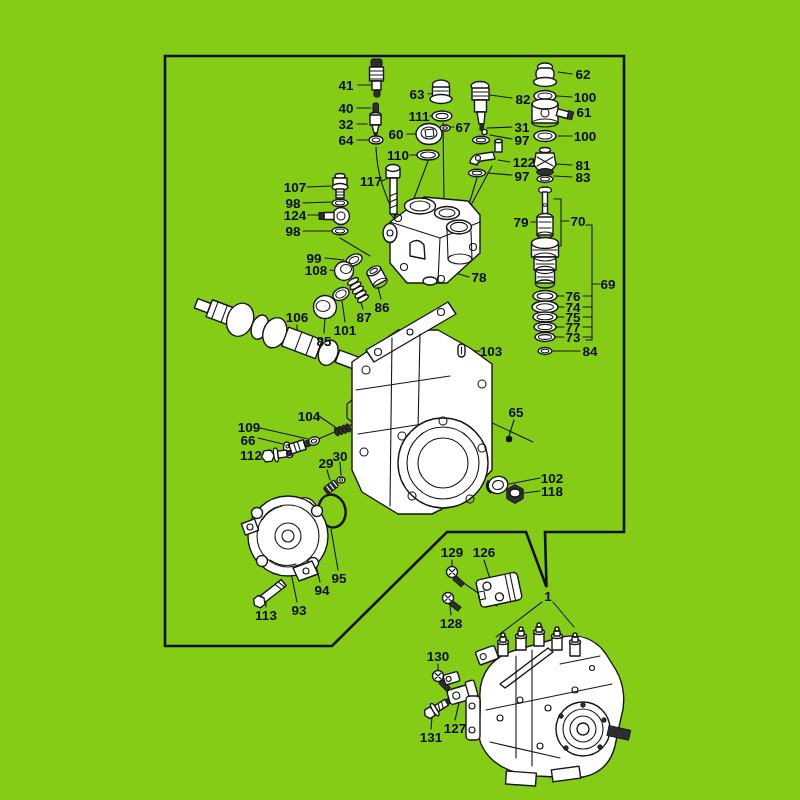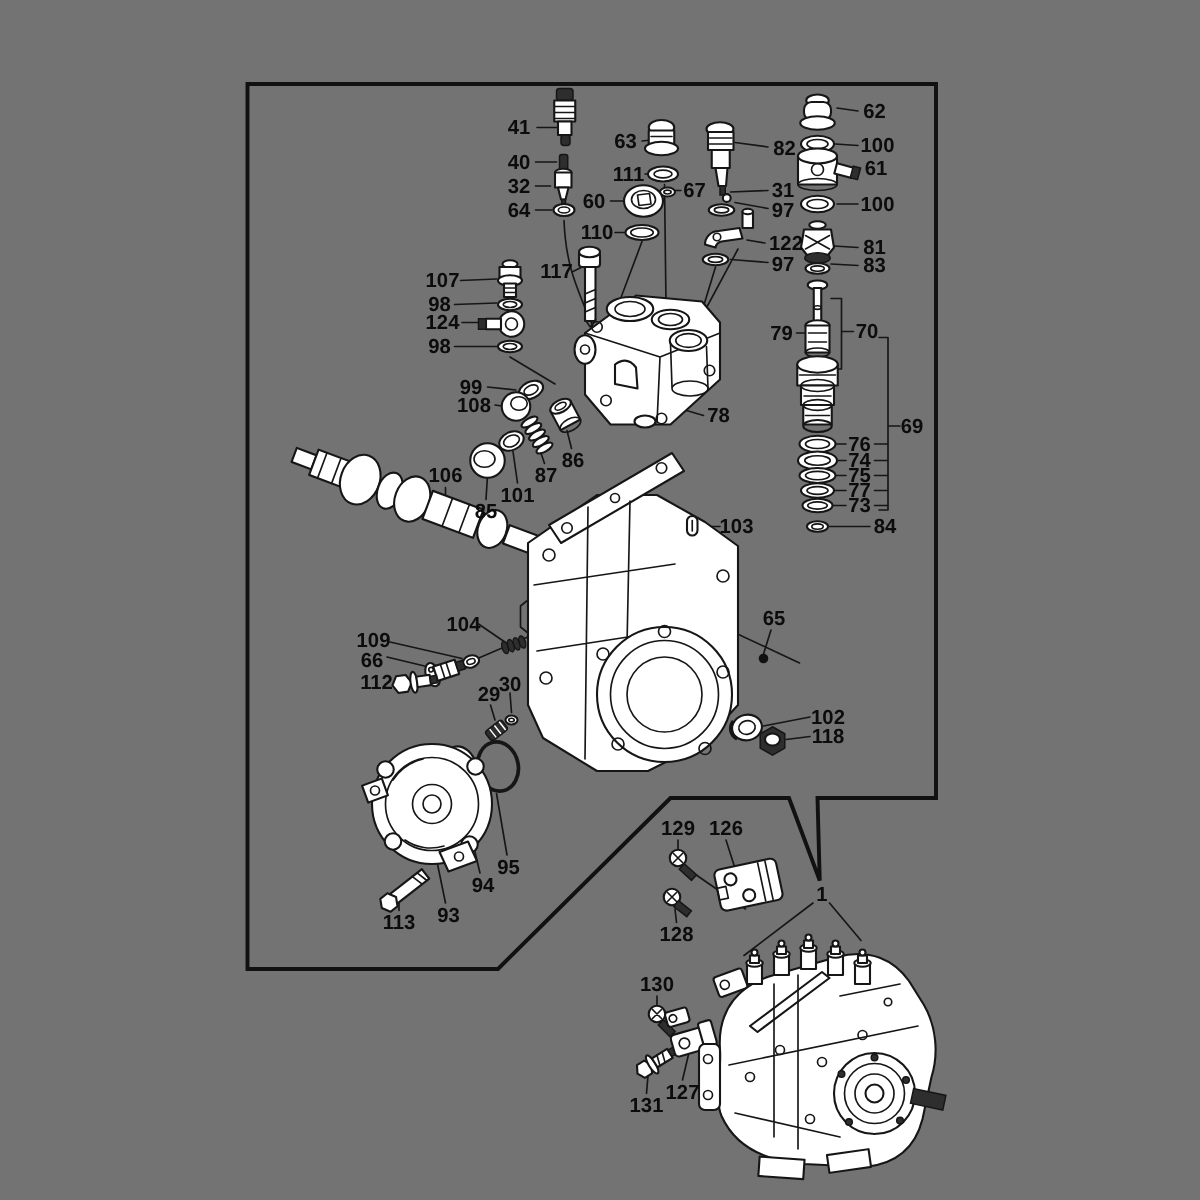--- a/index.html
+++ b/index.html
@@ -1,16 +1,16 @@
 <!DOCTYPE html>
 <html><head>
 <meta charset="utf-8">
 <style>
   html,body{margin:0;padding:0;background:#fff;}
-  .page{position:relative;width:800px;height:800px;background:#737373;overflow:hidden;
+  .page{position:relative;width:800px;height:800px;background:#84cc16;overflow:hidden;
         font-family:"Liberation Sans",sans-serif;}
   svg{position:absolute;left:0;top:0;}
   .frame{fill:none;stroke:#111;stroke-width:2.6;stroke-linejoin:miter;}
   .ln{fill:none;stroke:#161616;stroke-width:1.4;stroke-linejoin:round;stroke-linecap:round;}
   .thin{stroke-width:1.1;}
   .fw{fill:#fff;stroke:#161616;stroke-width:1.4;stroke-linejoin:round;}
   .fd{fill:#2e2e2e;stroke:#161616;stroke-width:1;}
   .oring{fill:none;stroke:#161616;stroke-width:2.5;}
   .wl{stroke:#fff;stroke-width:1;}
   .callout{font-family:"Liberation Sans",sans-serif;font-weight:bold;font-size:13.5px;fill:#0c0c0c;}

